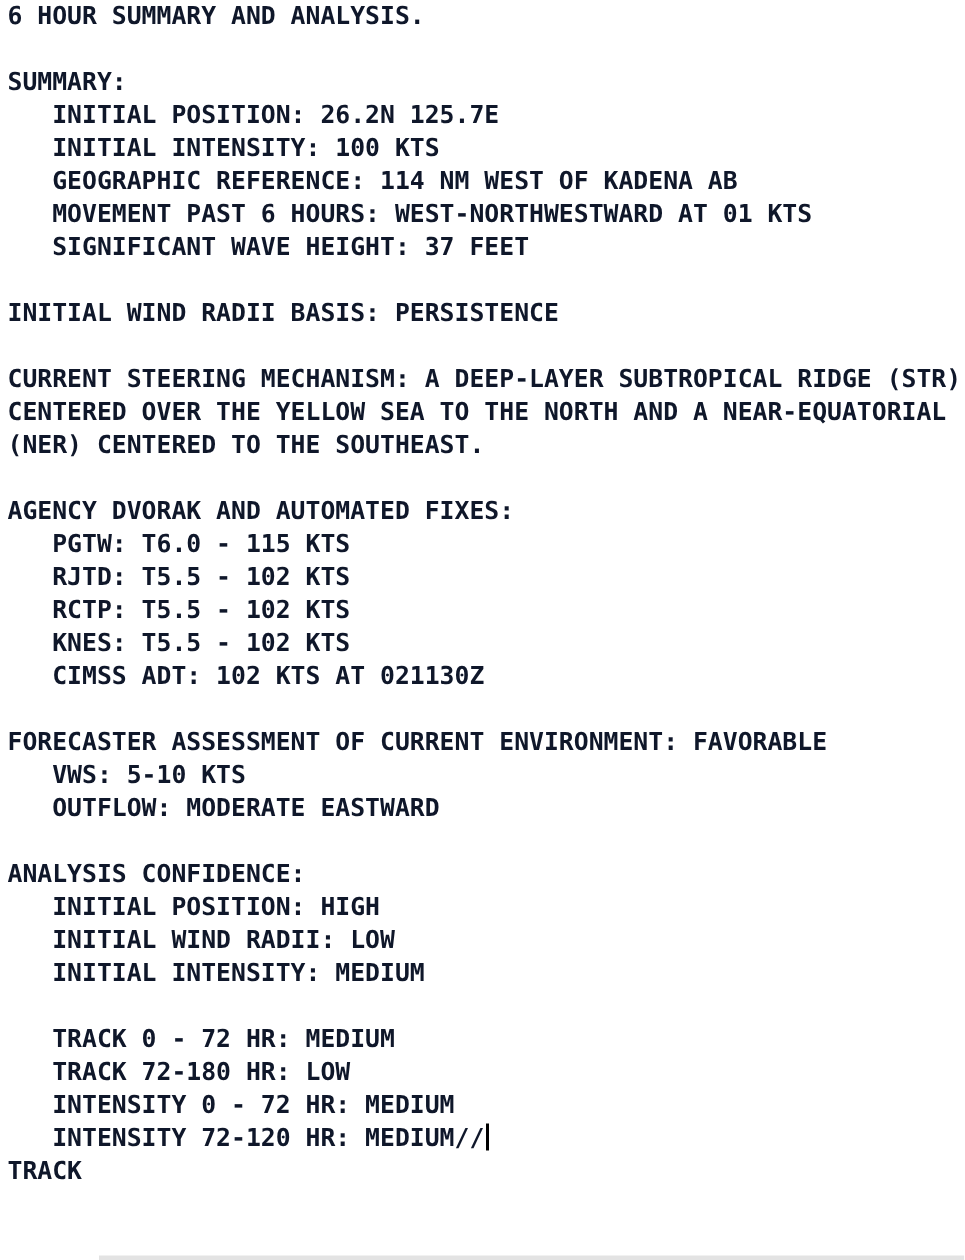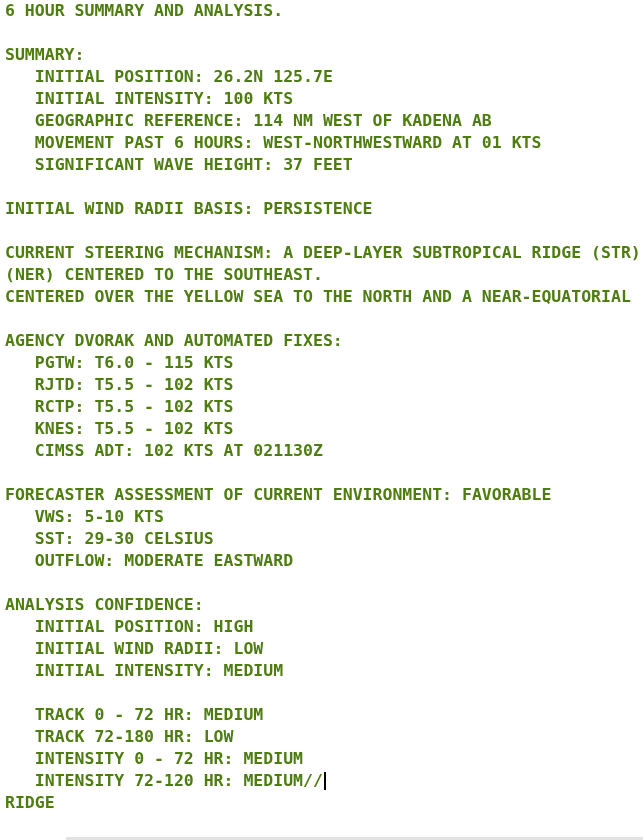--- a/index.html
+++ b/index.html
@@ -18,21 +18,21 @@
     position: absolute;
     top: 0;
     left: 0;
     width: 643px;
     height: 840px;
     padding: 0 0 0 5px;
     box-sizing: border-box;
     font-family: "DejaVu Sans Mono", "Liberation Mono", monospace;
     font-size: 16.5px;
     font-weight: bold;
-    color: #4d7c0f;
+    color: #0f172a;
     cursor: text;
   }
   .line {
     height: 22px;
     line-height: 22px;
     white-space: pre;
     overflow: hidden;
   }
   .caret {
     display: inline-block;
@@ -62,40 +62,39 @@
     <div class="line">SUMMARY:</div>
     <div class="line">   INITIAL POSITION: 26.2N 125.7E</div>
     <div class="line">   INITIAL INTENSITY: 100 KTS</div>
     <div class="line">   GEOGRAPHIC REFERENCE: 114 NM WEST OF KADENA AB</div>
     <div class="line">   MOVEMENT PAST 6 HOURS: WEST-NORTHWESTWARD AT 01 KTS</div>
     <div class="line">   SIGNIFICANT WAVE HEIGHT: 37 FEET</div>
     <div class="line"></div>
     <div class="line">INITIAL WIND RADII BASIS: PERSISTENCE</div>
     <div class="line"></div>
     <div class="line">CURRENT STEERING MECHANISM: A DEEP-LAYER SUBTROPICAL RIDGE (STR)</div>
+    <div class="line">CENTERED OVER THE YELLOW SEA TO THE NORTH AND A NEAR-EQUATORIAL</div>
     <div class="line">(NER) CENTERED TO THE SOUTHEAST.</div>
-    <div class="line">CENTERED OVER THE YELLOW SEA TO THE NORTH AND A NEAR-EQUATORIAL</div>
     <div class="line"></div>
     <div class="line">AGENCY DVORAK AND AUTOMATED FIXES:</div>
     <div class="line">   PGTW: T6.0 - 115 KTS</div>
     <div class="line">   RJTD: T5.5 - 102 KTS</div>
     <div class="line">   RCTP: T5.5 - 102 KTS</div>
     <div class="line">   KNES: T5.5 - 102 KTS</div>
     <div class="line">   CIMSS ADT: 102 KTS AT 021130Z</div>
     <div class="line"></div>
     <div class="line">FORECASTER ASSESSMENT OF CURRENT ENVIRONMENT: FAVORABLE</div>
     <div class="line">   VWS: 5-10 KTS</div>
-    <div class="line">   SST: 29-30 CELSIUS</div>
     <div class="line">   OUTFLOW: MODERATE EASTWARD</div>
     <div class="line"></div>
     <div class="line">ANALYSIS CONFIDENCE:</div>
     <div class="line">   INITIAL POSITION: HIGH</div>
     <div class="line">   INITIAL WIND RADII: LOW</div>
     <div class="line">   INITIAL INTENSITY: MEDIUM</div>
     <div class="line"></div>
     <div class="line">   TRACK 0 - 72 HR: MEDIUM</div>
     <div class="line">   TRACK 72-180 HR: LOW</div>
     <div class="line">   INTENSITY 0 - 72 HR: MEDIUM</div>
     <div class="line"><span>   INTENSITY 72-120 HR: MEDIUM//</span><span class="caret"></span></div>
-    <div class="line">RIDGE</div>
+    <div class="line">TRACK</div>
   </div>
   <div class="hscrollbar"></div>
 </div>
 
 </body></html>

